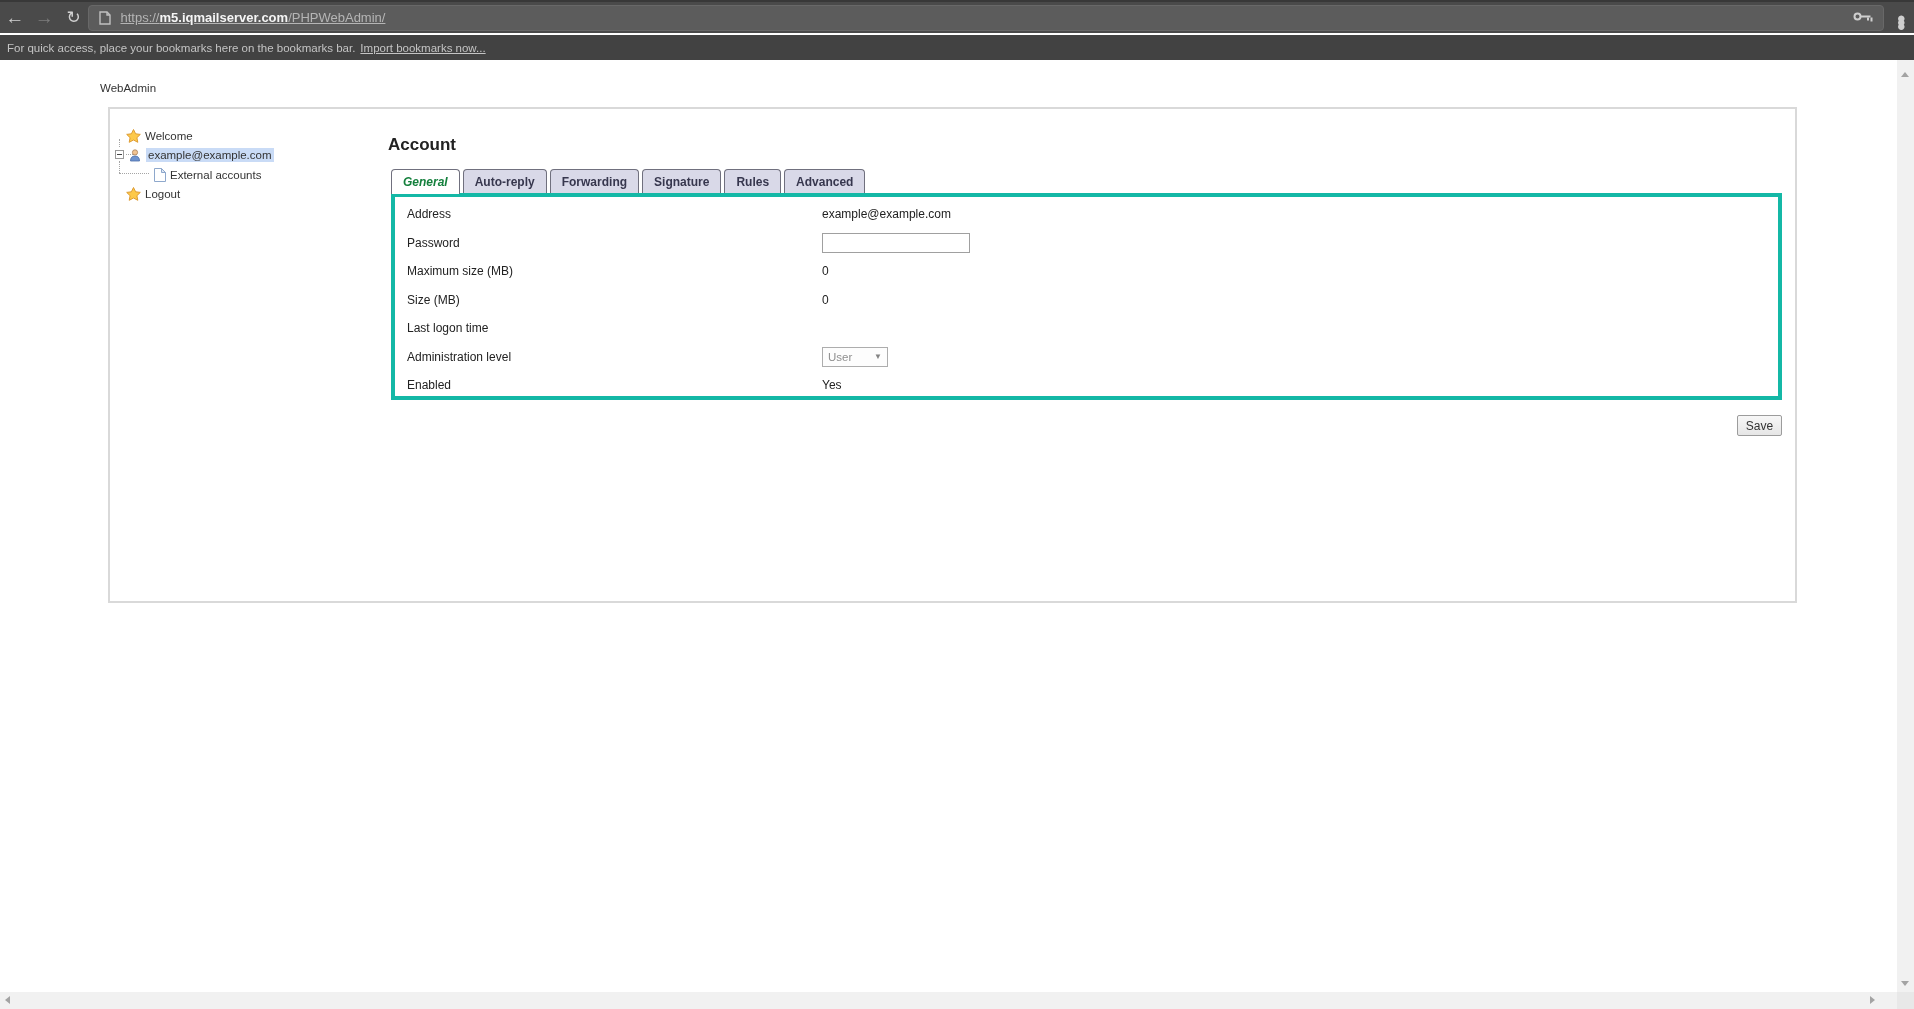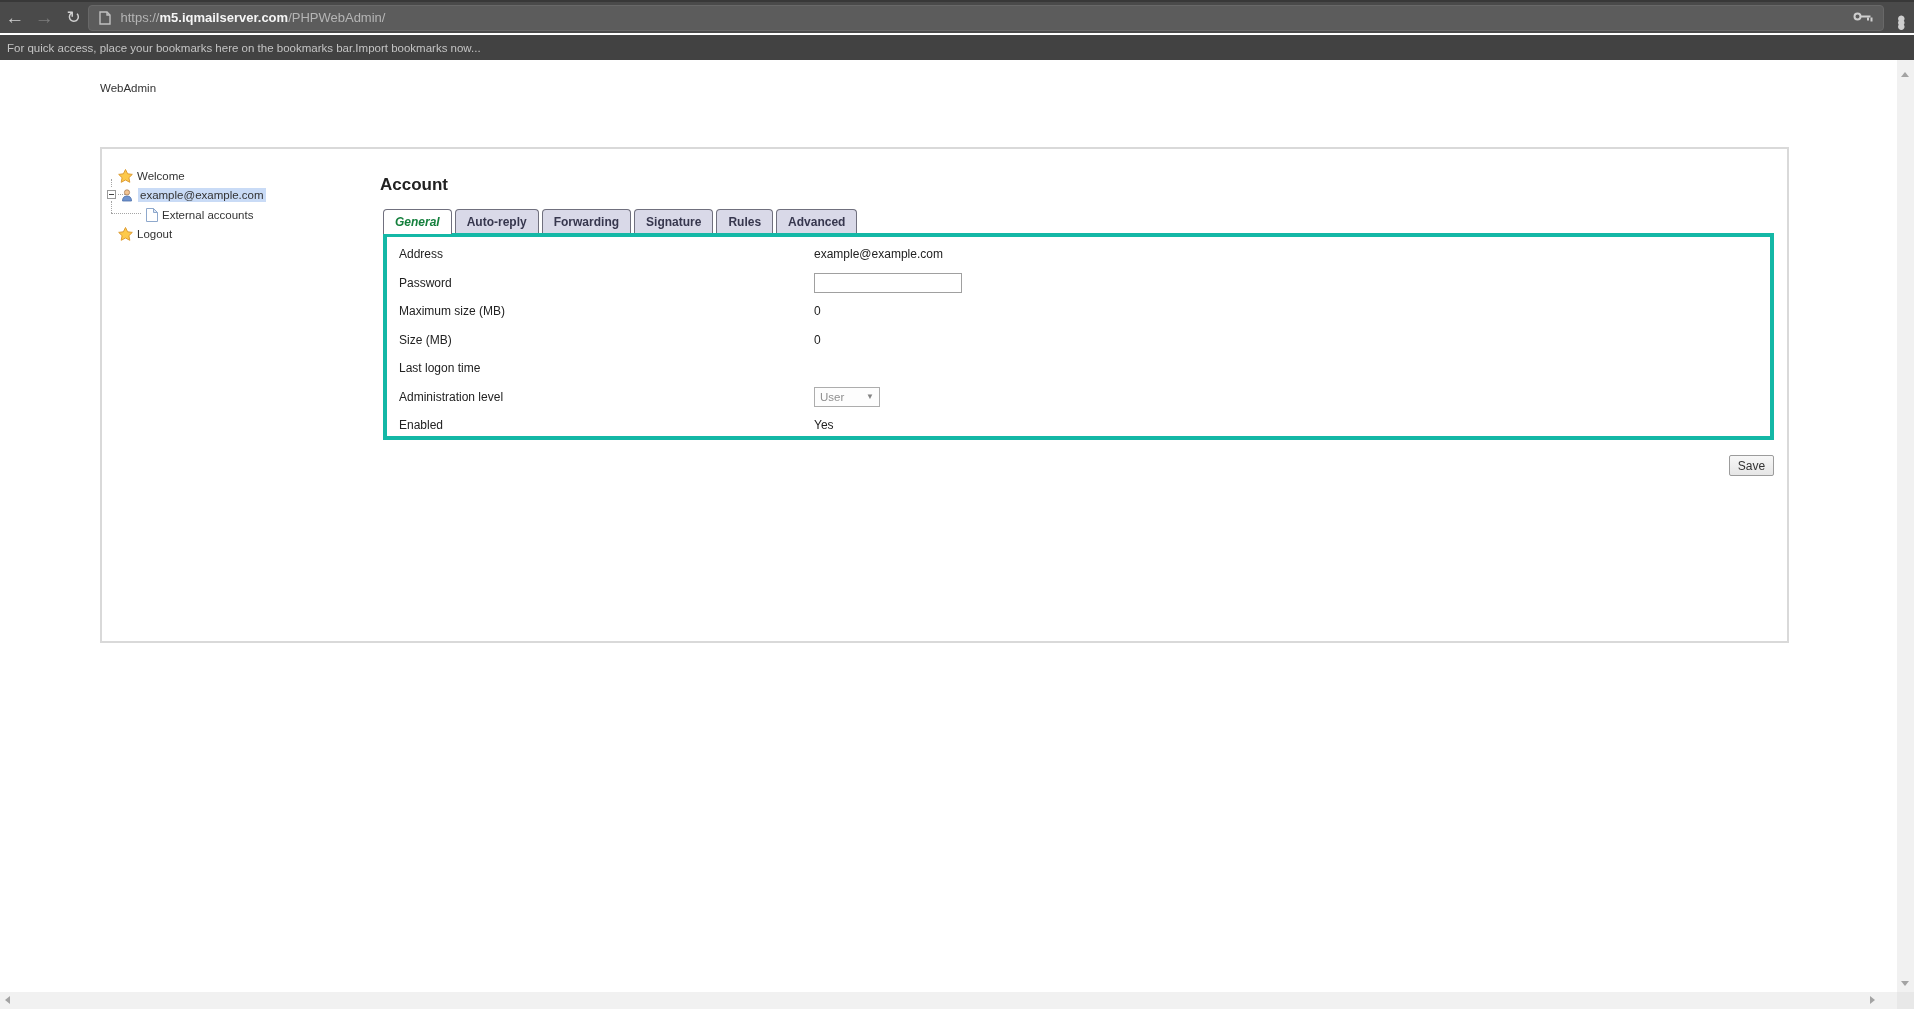--- a/index.html
+++ b/index.html
@@ -11,42 +11,42 @@
     position: absolute; left: 0; top: 0; width: 1914px; height: 33px;
     background: #4a4a4a; border-top: 2px solid #383838;
     display: flex; align-items: center;
   }
   .nav-btn { width: 30px; text-align: center; font-size: 19px; color: #d2d2d2; line-height: 29px; }
   .nav-btn.disabled { color: #7e7e7e; }
   .nav-btn.reload { font-size: 17px; }
   .addressbar {
     height: 26px; flex: 0 0 auto; width: 1796px; 
     background: #5c5c5c; border: 1px solid #686868; border-radius: 4px;
-    display: flex; align-items: center; padding: 0 10px; color: #b5b5b5; font-size: 13px;
+    display: flex; align-items: center; padding: 0 10px; color: #b5b5b5; font-size: 13px; text-decoration: underline;
   }
   .addressbar .pageicon { margin-right: 9px; display: inline-flex; }
   .url-domain { color: #f5f5f5; font-weight: bold; }
   .addressbar .spacer { flex: 1; }
   .kebab { width: 26px; text-align: center; color: #cfcfcf; font-size: 15px; letter-spacing: 0; line-height: 11px; margin-left: 4px; }
   .kebab div { height: 4px; }
 
   .bookmarksbar {
     position: absolute; left: 0; top: 35px; width: 1914px; height: 25px;
     background: #424242; color: #c4c4c4; font-size: 11.5px;
     display: flex; align-items: center; padding-left: 7px;
   }
-  .bookmarksbar a { color: #c4c4c4; cursor: pointer; }
+  .bookmarksbar a { color: #c4c4c4; text-decoration: underline; margin-left: 5px; cursor: pointer; }
 
   
   .page { position: absolute; left: 0; top: 60px; width: 1897px; height: 932px; background: #fff; }
   .app-title { position: absolute; left: 100px; top: 22px; font-size: 11.5px; color: #333; }
 
   .panel {
-    position: absolute; left: 100px; top: 47px; width: 1689px; height: 496px;
-    border: 2px solid #d9d9d9; background: #fff; margin-top: 40px;
+    position: absolute; left: 108px; top: 47px; width: 1689px; height: 496px;
+    border: 2px solid #d9d9d9; background: #fff;
   }
 
   
   .tree { position: absolute; left: 0; top: 0; width: 270px; height: 100%; font-size: 11.5px; color: #333; }
   .trow { position: absolute; height: 17px; display: flex; align-items: center; white-space: nowrap; }
   .trow .ticon { display: inline-flex; margin-right: 4px; }
   .trow-welcome { left: 16px; top: 18px; }
   .trow-account { left: 5px;  top: 37px; }
   .trow-external{ left: 43px; top: 57px; }
   .trow-logout  { left: 16px; top: 76px; }

